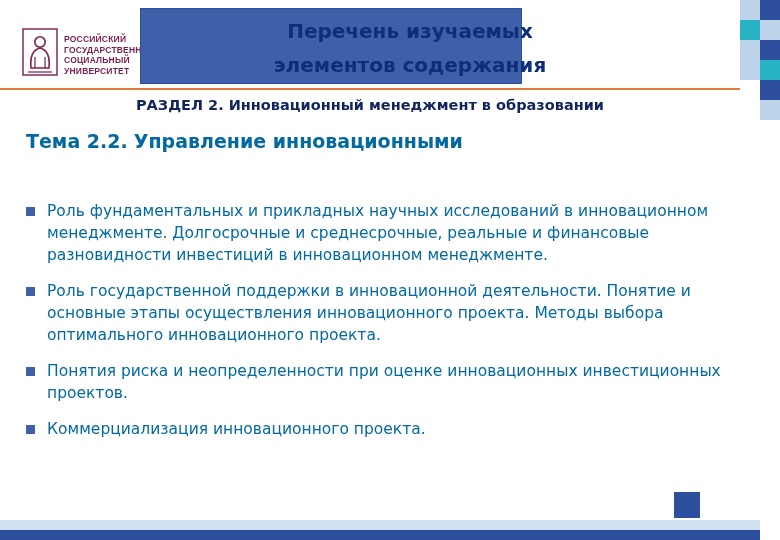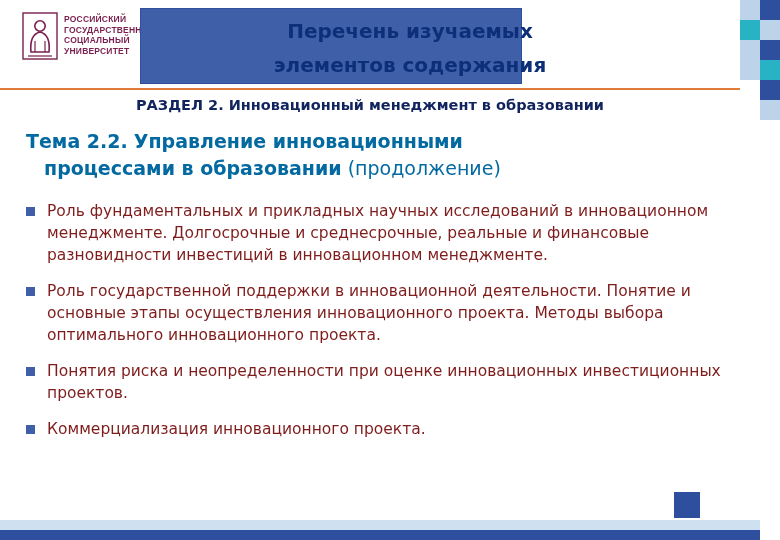--- a/index.html
+++ b/index.html
@@ -24,21 +24,21 @@
   .sq-lblue  { background: #bcd3ea; }
 
   
   .logo-wrap {
     position: absolute;
     left: 22px;
     top: 12px;
     width: 150px;
     height: 64px;
     display: flex;
-    align-items: flex-start;
+    align-items: flex-end;
   }
   .logo-mark {
     width: 36px;
     height: 48px;
     flex: 0 0 36px;
     position: relative;
   }
   .logo-text {
     margin-left: 6px;
     font-family: "Liberation Sans", sans-serif;
@@ -124,21 +124,21 @@
     flex: 0 0 9px;
     width: 9px;
     height: 9px;
     background: #3f5fa8;
     margin-top: 7px;
     margin-right: 12px;
   }
   .bullet-text {
     font-size: 15.5px;
     line-height: 22px;
-    color: #7f1d1d;
+    color: #0369a1;
     flex: 1 1 auto;
   }
 
   
   .footer-band {
     position: absolute;
     left: 0;
     bottom: 0;
     width: 780px;
     height: 42px;
@@ -209,24 +209,20 @@
   <span>элементов содержания</span>
 </div>
 
 <div class="sep-line"></div>
 
 <div class="section-line">РАЗДЕЛ 2. Инновационный менеджмент в образовании</div>
 
 <div class="topic">
   <b>Тема 2.2.</b>
   <b>Управление инновационными</b>
-  <span class="indent">
-    <b>процессами в образовании</b>
-    <span class="cont">(продолжение)</span>
-  </span>
 </div>
 
 <div class="bullets">
   <div class="bullet">
     <span class="bullet-marker"></span>
     <span class="bullet-text">Роль фундаментальных и прикладных научных исследований в инновационном менеджменте. Долгосрочные и среднесрочные, реальные и финансовые разновидности инвестиций в инновационном менеджменте.</span>
   </div>
   <div class="bullet">
     <span class="bullet-marker"></span>
     <span class="bullet-text">Роль государственной поддержки в инновационной деятельности. Понятие и основные этапы осуществления инновационного проекта. Методы выбора оптимального инновационного проекта.</span>

